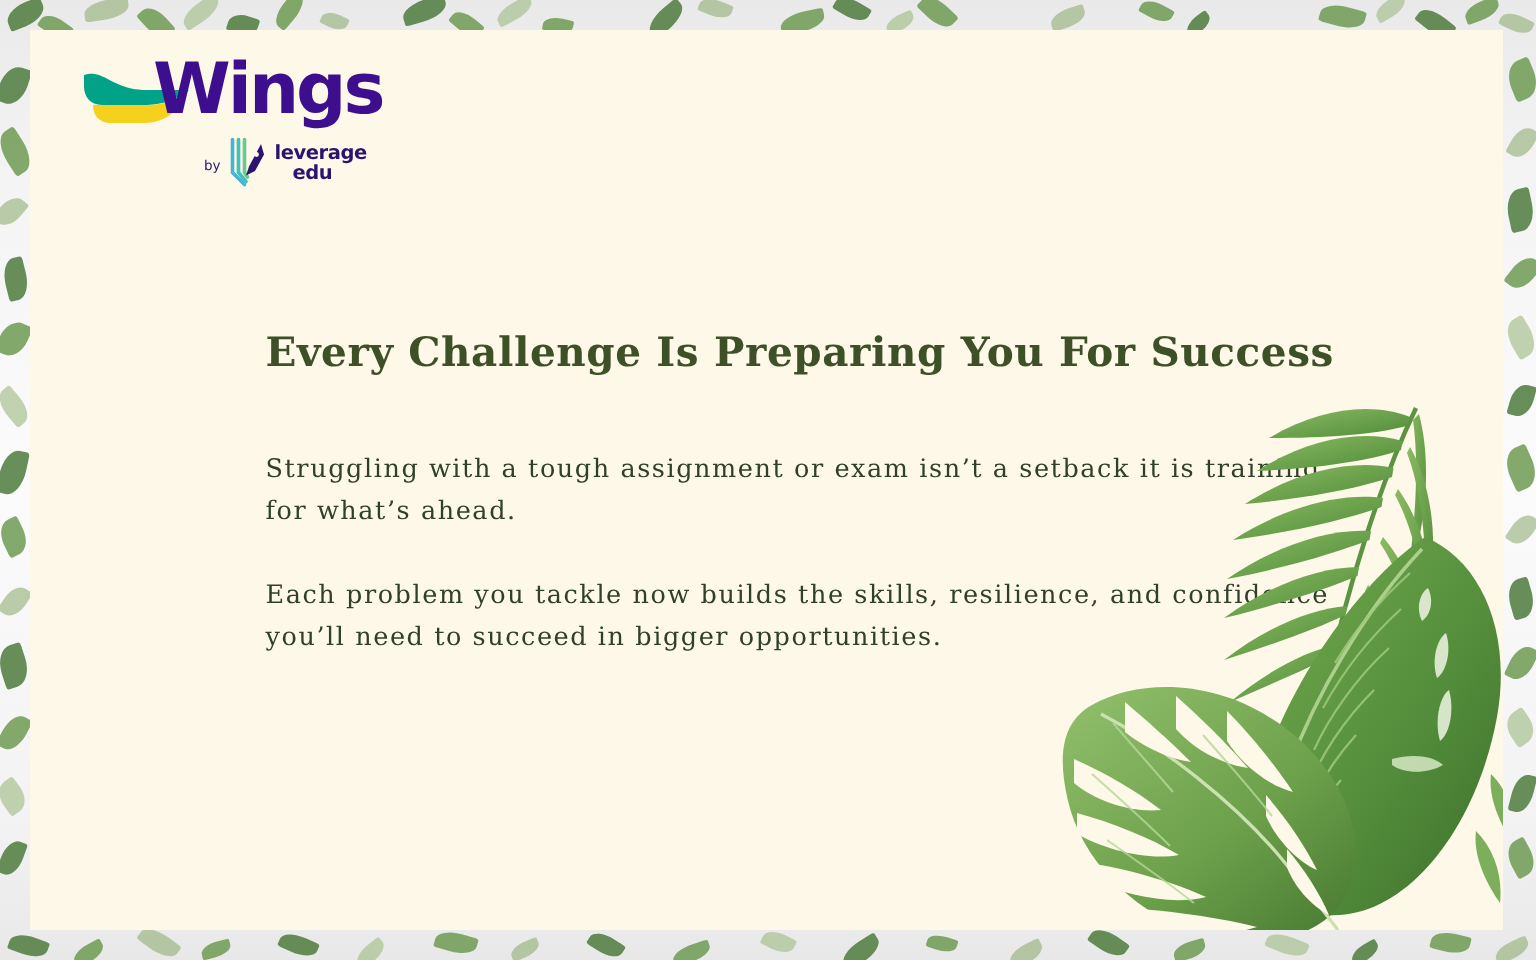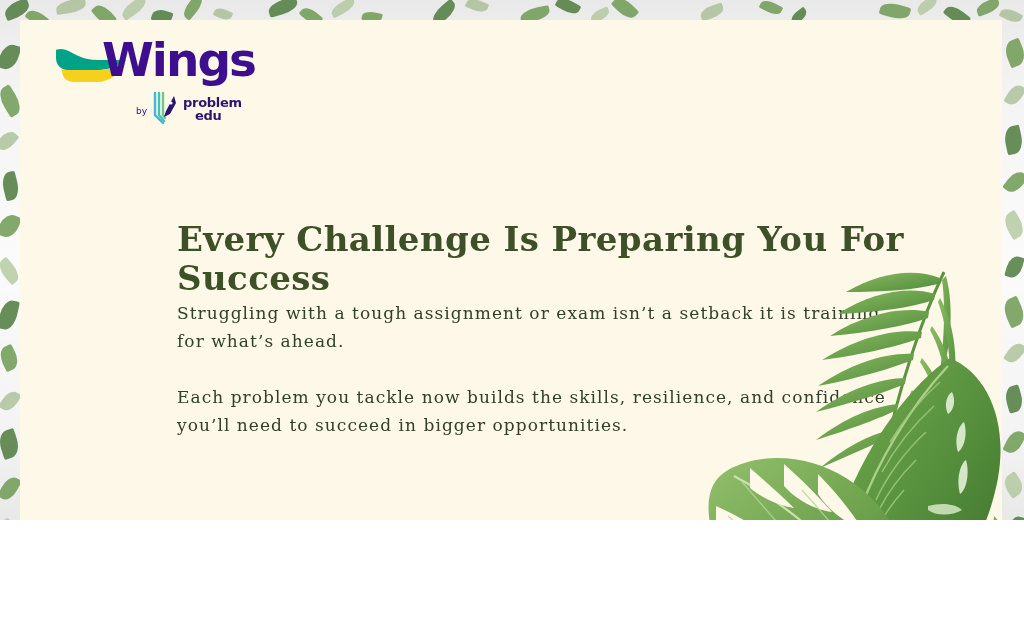--- a/index.html
+++ b/index.html
@@ -10,21 +10,21 @@
     width: 1024px;
     height: 640px;
     overflow: hidden;
     font-family: "Liberation Serif", serif;
     background: #ffffff;
   }
 
   .stage {
     position: relative;
     width: 1024px;
-    height: 520px;
+    height: 640px;
     background: linear-gradient(180deg, #e9e9e9 0%, #f4f4f4 18%, #fbfbfb 50%, #f3f3f3 85%, #e8e8e8 100%);
     overflow: hidden;
   }
 
   
   .foliage-layer {
     position: absolute;
     inset: 0;
     pointer-events: none;
   }
@@ -107,21 +107,21 @@
   .ledu-words .l2 { display: block; margin-left: 12px; }
 
   
   .headline {
     position: absolute;
     left: 157px;
     top: 200px;
     width: 760px;
     font-family: "DejaVu Serif", serif;
     font-weight: bold;
-    font-size: 34px;
+    font-size: 27px;
     letter-spacing: 0.4px;
     color: #3e5027;
     line-height: 1.15;
   }
   .body-block {
     position: absolute;
     left: 157px;
     top: 279px;
     width: 712px;
   }
@@ -242,21 +242,21 @@
       <div class="logo-by-row">
         <span class="by-text">by</span>
         <svg class="ledu-mark" viewBox="0 0 26 34">
           <path d="M3 2 L3 24 L11 32" stroke="#44b4d8" stroke-width="2.4" fill="none" stroke-linecap="round"></path>
           <path d="M7 2 L7 24 L12 30" stroke="#3fc3b6" stroke-width="2.4" fill="none" stroke-linecap="round"></path>
           <path d="M11 2 L11 24 L13 27" stroke="#6bc98e" stroke-width="2.4" fill="none" stroke-linecap="round"></path>
           <path d="M22 5 L14 20 L12 26 L18 23 L24 12 Z" fill="#2b1470"></path>
           <circle cx="19" cy="12" r="1.6" fill="#fdf8e7"></circle>
         </svg>
         <span class="ledu-words">
-          <span>problem</span>
+          <span>leverage</span>
           <span class="l2">edu</span>
         </span>
       </div>
     </div>
 
     <div class="headline">Every Challenge Is Preparing You For Success</div>
 
     <div class="body-block">
       <p class="body-para">Struggling with a tough assignment or exam isn’t a setback it is training for what’s ahead.</p>
       <p class="body-para">Each problem you tackle now builds the skills, resilience, and confidence you’ll need to succeed in bigger opportunities.</p>

